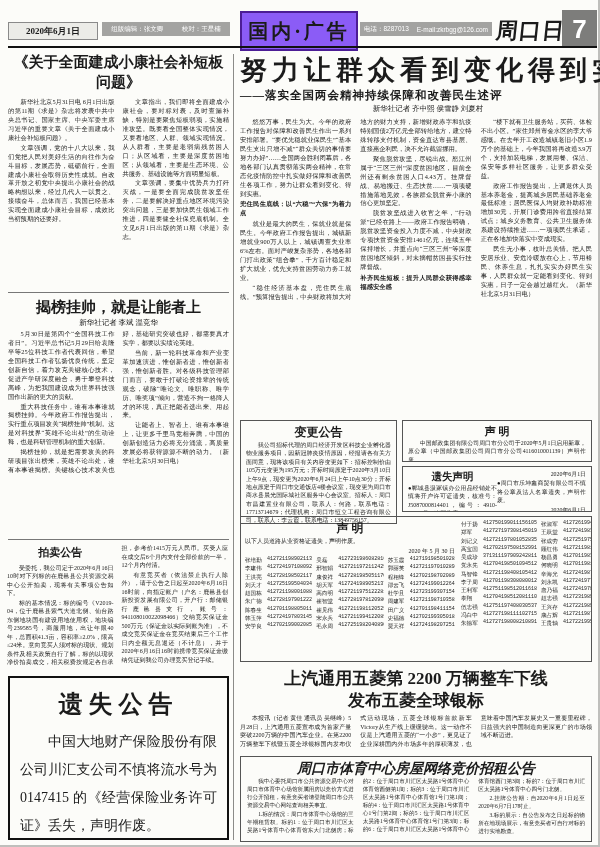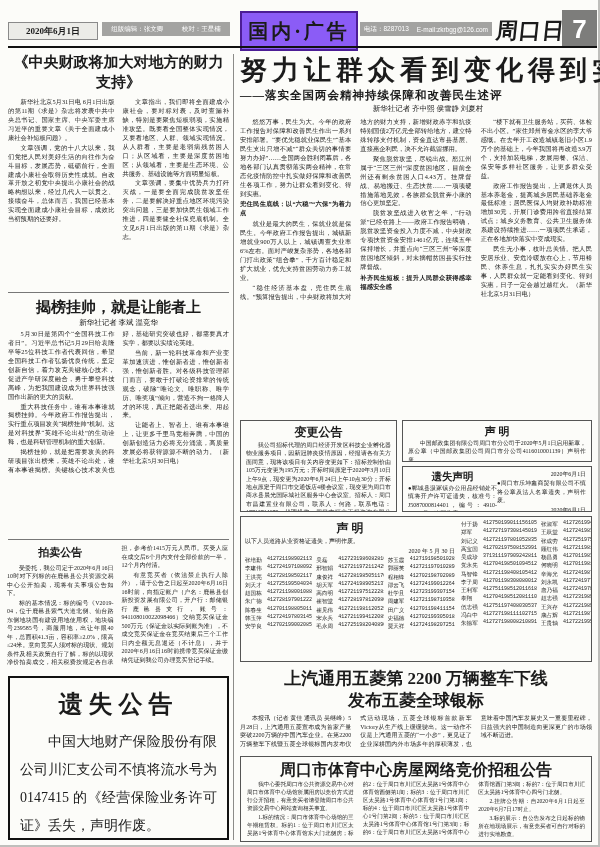--- a/index.html
+++ b/index.html
@@ -55,21 +55,21 @@
   <div class="abs gray-bar" style="left:360px;top:22px;width:132px;height:14px;">
     <span>电话：8287013</span>
     <span>E-mail:zkrbgg@126.com</span>
   </div>
   <div class="abs masthead" style="left:496px;top:16px;">周口日报</div>
   <div class="abs pageno" style="left:562px;top:10px;width:35px;height:38px;">7</div>
   <div class="abs rule" style="left:8px;top:46px;width:589px;height:2px;"></div>
   <div class="abs vrule" style="left:233px;top:54px;height:786px;"></div>
 
   <div class="abs hl-sm" style="left:8px;top:53px;width:221px;font-size:15px;">
-    <div>《中央财政将加大对地方的财力支持》</div>
+    <div>《关于全面建成小康社会补短板问题》</div>
   </div>
   <div class="abs cols2 body-txt" style="left:8px;top:98px;width:221px;height:190px;">
       <p>新华社北京5月31日电 6月1日出版的第11期《求是》杂志将发表中共中央总书记、国家主席、中央军委主席习近平的重要文章《关于全面建成小康社会补短板问题》。</p>
       <p>文章强调，党的十八大以来，我们党把人民对美好生活的向往作为奋斗目标，发展态势，砥砺前行，全面建成小康社会取得历史性成就。自改革开放之初党中央提出小康社会的战略构想以来，经过几代人一以贯之、接续奋斗，总体而言，我国已经基本实现全面建成小康社会目标，成效比当初预期的还要好。</p>
       <p>文章指出，我们即将全面建成小康社会，要对标对表，及时查漏补缺，特别是要聚焦短板弱项，实施精准攻坚。既要看全国整体实现情况，又要看地区、人群、领域实现情况。从人群看，主要是老弱病残贫困人口；从区域看，主要是深度贫困地区；从领域看，主要是生态环境、公共服务、基础设施等方面明显短板。</p>
       <p>文章强调，要集中优势兵力打歼灭战，一是要全面完成脱贫攻坚任务，二是要解决好重点地区环境污染突出问题，三是要加快民生领域工作推进，四是要健全社保兜底机制。全文见6月1日出版的第11期《求是》杂志。</p>
     </div>
   <div class="abs rule" style="left:8px;top:292px;width:221px;height:1px;background:#777;"></div>
 
   <div class="abs byline" style="left:8px;top:318px;width:221px;">新华社记者 李斌 温竞华</div>
@@ -108,21 +108,21 @@
       <p>就业是最大的民生，保就业就是保民生。今年政府工作报告提出，城镇新增就业900万人以上，城镇调查失业率6%左右。面对严峻复杂形势，各地各部门打出政策“组合拳”，千方百计稳定和扩大就业，优先支持贫困劳动力务工就业。</p>
       <p>“稳住经济基本盘，兜住民生底线。”预算报告提出，中央财政将加大对地方的财力支持，新增财政赤字和抗疫特别国债2万亿元全部转给地方，建立特殊转移支付机制，资金直达市县基层、直接惠企利民，决不允许截留挪用。</p>
       <p>聚焦脱贫攻坚，尽锐出战。怒江州属于“三区三州”深度贫困地区，目前全州还有剩余贫困人口4.43万。挂牌督战、易地搬迁、生态扶贫……一项项硬措施落地见效，各族群众脱贫奔小康的信心更加坚定。</p>
       <p>脱贫攻坚战进入收官之年，“行动派”已经在路上——政府工作报告明确，脱贫攻坚资金投入力度不减，中央财政专项扶贫资金安排1461亿元，连续五年保持增长，并重点向“三区三州”等深度贫困地区倾斜，对未摘帽贫困县实行挂牌督战。</p>
       <p class="subhead">补齐民生短板：提升人民群众获得感幸福感安全感</p>
       <p>“楼下就有卫生服务站，买药、体检不出小区。”家住郑州市金水区的李大爷感慨。在去年开工改造城镇老旧小区1.9万个的基础上，今年我国将再改造3.9万个，支持加装电梯，发展用餐、保洁、保安等多样社区服务，让更多群众受益。</p>
       <p>政府工作报告提出，上调退休人员基本养老金，提高城乡居民基础养老金最低标准；居民医保人均财政补助标准增加30元，开展门诊费用跨省直接结算试点；城乡义务教育、公共卫生服务体系建设持续推进……一项项民生承诺，正在各地加快落实中变成现实。</p>
       <p>民生无小事，枝叶总关情。把人民安居乐业、安危冷暖放在心上，节用裕民、休养生息，扎扎实实办好民生实事，人民群众就一定能看到变化、得到实惠，日子一定会越过越红火。（新华社北京5月31日电）</p>
     </div>
 
-  <div class="abs notice-box" style="left:240px;top:420px;width:157px;height:92px;">
+  <div class="abs notice-box" style="left:240px;top:420px;width:157px;height:104px;">
     <div class="notice-title" style="font-size:12px;">变更公告</div>
     <div class="body-txt" style="font-size:5.9px;">
       <p>我公司招标代理的周口经济开发区科技企业孵化器物业服务项目，因新冠肺炎疫情原因，经报请各有关方面同意，现将该项目有关内容变更如下：招标控制价由105万元变更为195万元；开标时间原定于2020年3月10日上午9点，现变更为2020年6月24日上午10点30分；开标地点原定于周口市交通饭店4楼会议室，现变更为周口市商水县晨光国际城社区服务中心会议室。招标人：周口市昌建置业有限公司，联系人：何路，联系电话：17713714679；代理机构：周口市恒立工程咨询有限公司，联系人：李云霞，联系电话：13849756157。</p>
 
     </div>
   </div>
 
   <div class="abs notice-box" style="left:402px;top:420px;width:190px;height:42px;">
     <div class="notice-title" style="font-size:11px;">声  明</div>
     <div class="body-txt" style="font-size:5.9px;">
@@ -391,21 +391,21 @@
 
   <div class="abs hl-sm" style="left:240px;top:668px;width:352px;font-size:17px;">
     <div>上汽通用五菱第 2200 万辆整车下线</div>
     <div>发布五菱全球银标</div>
   </div>
   <div class="abs cols3 body-txt" style="left:240px;top:714px;width:352px;height:38px;font-size:6px;">
       <p>本报讯（记者 黄佳 通讯员 吴继峰）5月28日，上汽通用五菱宣布成为首家产量突破2200万辆的中国汽车企业。在第2200万辆整车下线暨五菱全球银标国内发布仪式活动现场，五菱全球银标首款新车Victory从生产线上缓缓驶出。这一动作不仅是上汽通用五菱的“一小步”，更见证了企业深耕国内外市场多年的厚积薄发，也意味着中国汽车发展史又一重要里程碑，日益强大的中国制造向更深更广的市场领域不断迈进。</p>
     </div>
 
   <div class="abs notice-box" style="left:240px;top:756px;width:352px;height:86px;padding:3px 6px;">
-    <div class="notice-title" style="font-size:16px;">周口市体育中心房屋网络竞价招租公告</div>
+    <div class="notice-title" style="font-size:14px;font-style:italic;">周口市体育中心房屋网络竞价招租公告</div>
     <div class="cols3 body-txt" style="font-size:5.6px;height:62px;">
       <div>
           <p>我中心委托周口市公共资源交易中心对周口市体育中心场馆所属用房以竞价方式进行公开招租，有意竞买者请登陆周口市公共资源交易中心网站查询相关事宜。</p>
           <p>1.标的情况：周口市体育中心场馆的三年期租赁权。标的1：位于周口市川汇区太昊路1号体育中心体育馆东大门北侧房；标的2：位于周口市川汇区太昊路1号体育中心体育馆西侧第1间；标的3：位于周口市川汇区太昊路1号体育中心体育馆1号门第1间；标的4：位于周口市川汇区太昊路1号体育中心1号门第2间；标的5：位于周口市川汇区太昊路1号体育中心体育馆1号门第3间；标的6：位于周口市川汇区太昊路1号体育中心体育馆西门第3间；标的7：位于周口市川汇区太昊路1号体育中心四号门北侧。</p>
           <p>2.挂牌公告期：自2020年6月1日起至2020年6月7日17时止。</p>
           <p>3.标的展示：自公告发布之日起标的物所在地现场展示，有意竞买者可自行对标的进行实地勘查。</p>
         </div>
 
     </div>
   </div>

